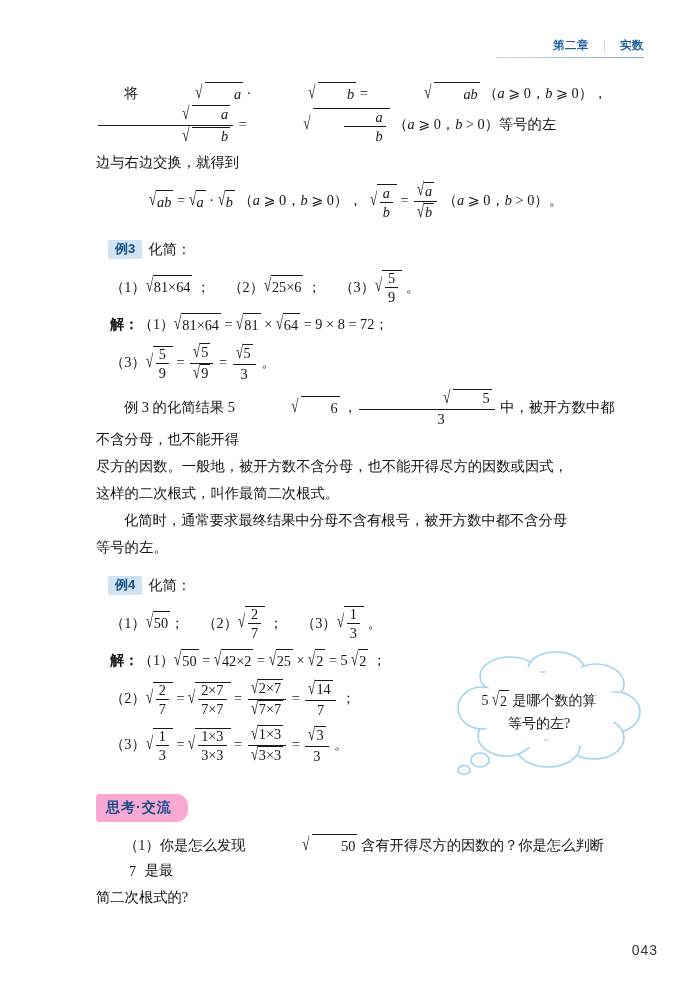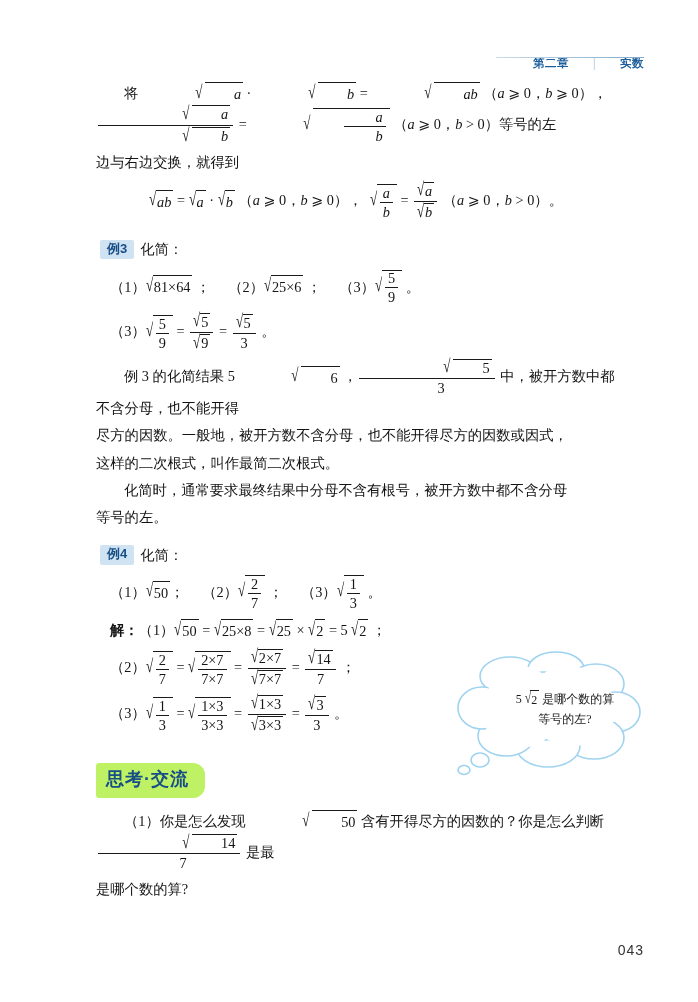--- a/index.html
+++ b/index.html
@@ -17,25 +17,25 @@
   }
   .page {
     position: relative;
     width: 698px;
     height: 1002px;
   }
 
   
   .header {
     position: absolute;
-    top: 56px;
+    top: 38px;
     right: 54px;
     display: flex;
     align-items: center;
-    gap: 22px;
+    gap: 12px;
     font-size: 11.5px;
     color: #2e5f8a;
     letter-spacing: 0.5px;
   }
   .header .chapter {
     color: #1d5f9c;
     font-weight: bold;
     font-family: "Liberation Sans", sans-serif;
     font-size: 11.5px;
   }
@@ -123,21 +123,21 @@
     padding: 0 3px 1px 3px;
     border-bottom: 1px solid #1a1a1a;
   }
   .frac > .den {
     display: block;
     padding: 1px 3px 0 3px;
   }
 
   
   .ex-line {
-    margin: 16px 0 10px 4px;
+    margin: 16px 0 10px 12px;
     display: flex;
     align-items: center;
     gap: 6px;
     text-align: right;
   }
   .ex-tag {
     display: inline-block;
     background: #cfe3f2;
     color: #174e86;
     font-family: "Liberation Sans", sans-serif;
@@ -148,55 +148,55 @@
     line-height: 1.15;
   }
   .ex-text {
     font-size: 14.3px;
   }
   .solve-label { font-weight: bold; }
 
   
   .think-tag {
     display: inline-block;
-    background: #bef264;
+    background: #f9a8d4;
     color: #174e86;
     font-family: "Liberation Sans", sans-serif;
     font-weight: bold;
-    font-size: 18px;
+    font-size: 14px;
     padding: 3px 16px 4px 10px;
     border-radius: 3px 12px 12px 3px;
     letter-spacing: 1px;
     margin: 22px 0 12px 0;
   }
 
   
   .cloud {
     position: absolute;
     left: 448px;
     top: 650px;
     width: 196px;
     height: 128px;
   }
   .cloud svg { display: block; }
   .cloud-text {
     position: absolute;
-    left: 47px;
+    left: 21px;
     top: 40px;
     width: 140px;
     text-align: center;
-    font-size: 12px;
+    font-size: 14px;
     line-height: 1.5;
     color: #1a1a1a;
   }
 
   
   .folio {
     position: absolute;
-    right: 54px;
+    right: 40px;
     bottom: 44px;
     font-family: "Liberation Sans", sans-serif;
     font-size: 14px;
     color: #333;
     letter-spacing: 1px;
   }
 </style>
 </head>
 <body>
 
@@ -238,20 +238,25 @@
       <span class="ex-text">化简：</span>
     </div>
 
     <p class="para ml-eq">
       （1）<span class="sqrt"><span class="rad">√</span><span class="bod up">81×64</span></span> ；&nbsp;&nbsp;&nbsp;&nbsp;
       （2）<span class="sqrt"><span class="rad">√</span><span class="bod up">25×6</span></span> ；&nbsp;&nbsp;&nbsp;&nbsp;
       （3）<span class="sqrt"><span class="rad">√</span><span class="bod"><span class="frac"><span class="num up">5</span><span class="den up">9</span></span></span></span> 。
     </p>
 
     <p class="para ml-eq">
+      <span class="solve-label">解：</span>（1）<span class="sqrt"><span class="rad">√</span><span class="bod up">81×64</span></span> =
+      <span class="sqrt"><span class="rad">√</span><span class="bod up">81</span></span> ×
+      <span class="sqrt"><span class="rad">√</span><span class="bod up">64</span></span> = 9 × 8 = 72；
+    </p>
+    <p class="para ml-eq">
       （3）<span class="sqrt"><span class="rad">√</span><span class="bod"><span class="frac"><span class="num up">5</span><span class="den up">9</span></span></span></span> =
       <span class="frac"><span class="num"><span class="sqrt"><span class="rad">√</span><span class="bod up">5</span></span></span><span class="den"><span class="sqrt"><span class="rad">√</span><span class="bod up">9</span></span></span></span> =
       <span class="frac"><span class="num"><span class="sqrt"><span class="rad">√</span><span class="bod up">5</span></span></span><span class="den up">3</span></span> 。
     </p>
 
     
     <p class="para indent">
       例 3 的化简结果 5 <span class="sqrt"><span class="rad">√</span><span class="bod up">6</span></span> ，<span class="frac"><span class="num"><span class="sqrt"><span class="rad">√</span><span class="bod up">5</span></span></span><span class="den up">3</span></span> 中，被开方数中都不含分母，也不能开得
     </p>
     <p class="para">尽方的因数。一般地，被开方数不含分母，也不能开得尽方的因数或因式，</p>
@@ -266,21 +271,21 @@
     </div>
 
     <p class="para ml-eq">
       （1）<span class="sqrt"><span class="rad">√</span><span class="bod up">50</span></span>；&nbsp;&nbsp;&nbsp;&nbsp;
       （2）<span class="sqrt"><span class="rad">√</span><span class="bod"><span class="frac"><span class="num up">2</span><span class="den up">7</span></span></span></span> ；&nbsp;&nbsp;&nbsp;&nbsp;
       （3）<span class="sqrt"><span class="rad">√</span><span class="bod"><span class="frac"><span class="num up">1</span><span class="den up">3</span></span></span></span> 。
     </p>
 
     <p class="para ml-eq">
       <span class="solve-label">解：</span>（1）<span class="sqrt"><span class="rad">√</span><span class="bod up">50</span></span> =
-      <span class="sqrt"><span class="rad">√</span><span class="bod up">25×8</span></span> =
+      <span class="sqrt"><span class="rad">√</span><span class="bod up">42×2</span></span> =
       <span class="sqrt"><span class="rad">√</span><span class="bod up">25</span></span> ×
       <span class="sqrt"><span class="rad">√</span><span class="bod up">2</span></span> =
       5 <span class="sqrt"><span class="rad">√</span><span class="bod up">2</span></span> ；
     </p>
     <p class="para ml-eq">
       （2）<span class="sqrt"><span class="rad">√</span><span class="bod"><span class="frac"><span class="num up">2</span><span class="den up">7</span></span></span></span> =
       <span class="sqrt"><span class="rad">√</span><span class="bod"><span class="frac"><span class="num up">2×7</span><span class="den up">7×7</span></span></span></span> =
       <span class="frac"><span class="num"><span class="sqrt"><span class="rad">√</span><span class="bod up">2×7</span></span></span><span class="den"><span class="sqrt"><span class="rad">√</span><span class="bod up">7×7</span></span></span></span> =
       <span class="frac"><span class="num"><span class="sqrt"><span class="rad">√</span><span class="bod up">14</span></span></span><span class="den up">7</span></span> ；
     </p>
@@ -288,23 +293,23 @@
       （3）<span class="sqrt"><span class="rad">√</span><span class="bod"><span class="frac"><span class="num up">1</span><span class="den up">3</span></span></span></span> =
       <span class="sqrt"><span class="rad">√</span><span class="bod"><span class="frac"><span class="num up">1×3</span><span class="den up">3×3</span></span></span></span> =
       <span class="frac"><span class="num"><span class="sqrt"><span class="rad">√</span><span class="bod up">1×3</span></span></span><span class="den"><span class="sqrt"><span class="rad">√</span><span class="bod up">3×3</span></span></span></span> =
       <span class="frac"><span class="num"><span class="sqrt"><span class="rad">√</span><span class="bod up">3</span></span></span><span class="den up">3</span></span> 。
     </p>
 
     
     <div class="think-tag">思考·交流</div>
 
     <p class="para indent">
-      （1）你是怎么发现 <span class="sqrt"><span class="rad">√</span><span class="bod up">50</span></span> 含有开得尽方的因数的？你是怎么判断 <span class="frac"><span class="num"><span class="sqrt"><span class="rad">√</span><span class="bod up">14</span></span></span><span class="den up">7</span></span> 是最
-    </p>
-    <p class="para">是哪个数的算?</p>
+      （1）你是怎么发现 <span class="sqrt"><span class="rad">√</span><span class="bod up">50</span></span> 含有开得尽方的因数的？你是怎么判断 <span class="frac"><span class="den up">7</span></span> 是最
+    </p>
+    <p class="para">简二次根式的?</p>
 
   </div>
 
   <div class="cloud">
     <svg width="196" height="128" viewBox="0 0 196 128">
       <g fill="#ffffff" stroke="#9fd3ef" stroke-width="1.6">
         <ellipse cx="62" cy="26" rx="30" ry="19"></ellipse>
         <ellipse cx="108" cy="19" rx="28" ry="17"></ellipse>
         <ellipse cx="148" cy="34" rx="28" ry="20"></ellipse>
         <ellipse cx="168" cy="62" rx="24" ry="20"></ellipse>

